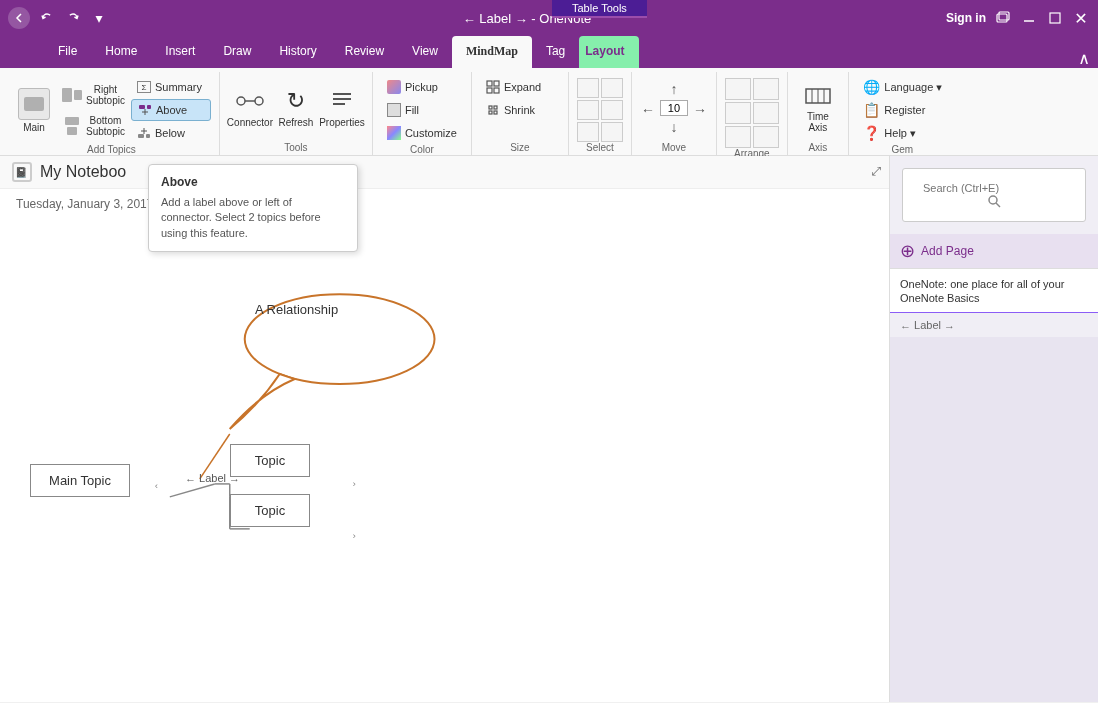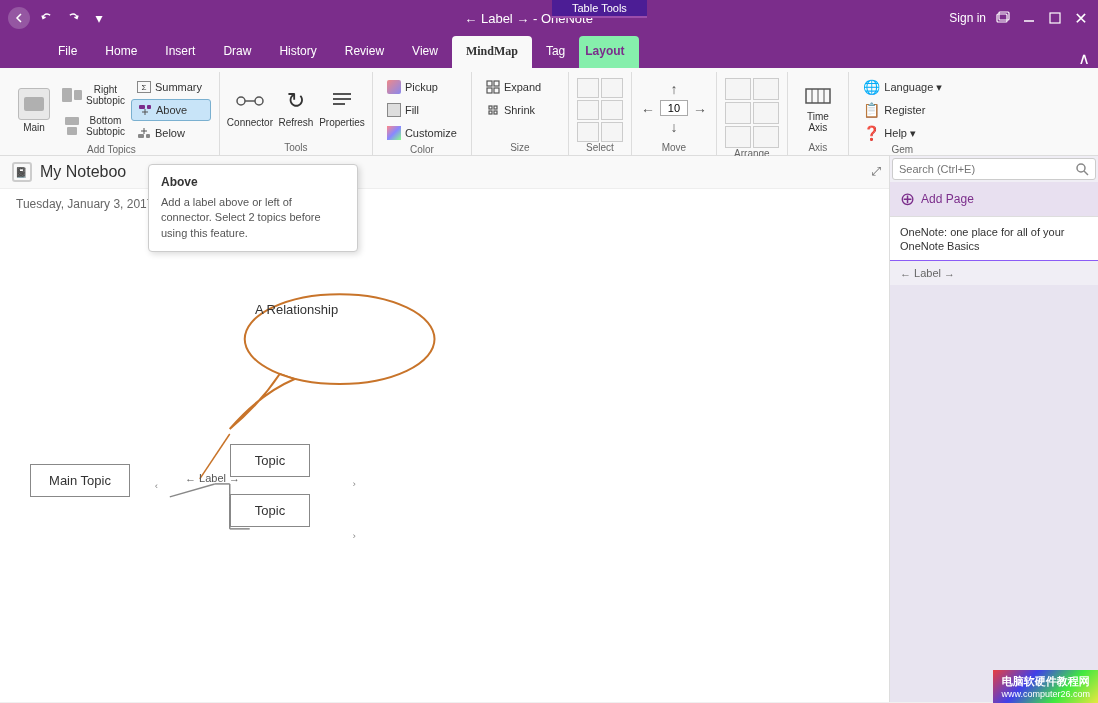--- a/index.html
+++ b/index.html
@@ -262,25 +262,26 @@
     .right-sidebar {
       width: 208px;
       background: #f0eef5;
       display: flex;
       flex-direction: column;
     }
 
     .sidebar-search {
       display: flex;
       align-items: center;
-      margin: 2px;
+      margin: 12px;
       background: white;
       border: 1px solid #ccc;
       border-radius: 3px;
-      padding: 3px 6px;
+      padding: 13px 6px;
+      flex-direction: column;
     }
     .sidebar-search input {
       border: none;
       outline: none;
       font-size: 11px;
       flex: 1;
       background: transparent;
       color: #999;
     }
 
@@ -383,21 +384,21 @@
         </svg>
     </div>
     <div class="title-btn">▾</div>
   </div>
   <div class="title-bar-center">
     
     <div style="position:absolute;top:0;left:552px;background:#4c1d95;color:white;font-size:11px;padding:2px 20px;border-bottom:2px solid #9b4dab;z-index:10;">Table Tools</div>
     <span>← Label → - OneNote</span>
   </div>
   <div class="title-bar-right">
-    <span style="cursor:pointer;font-size:12px;">Sign in</span>
+    <span style="cursor:pointer;font-size:12px;font-weight:bold;">Sign in</span>
     <div class="title-btn">
       <svg width="14" height="14" viewBox="0 0 14 14">
           <rect x="1" y="3" width="10" height="8" rx="1" stroke="white" stroke-width="1.2" fill="none"></rect>
           <rect x="3" y="1" width="10" height="8" rx="1" stroke="white" stroke-width="1.2" fill="none"></rect>
         </svg>
     </div>
     <div class="title-btn">
       <svg width="14" height="14" viewBox="0 0 14 14">
           <line x1="2" y1="10" x2="12" y2="10" stroke="white" stroke-width="1.5"></line>
         </svg>
@@ -720,18 +721,14 @@
       <div class="sidebar-page-title">OneNote: one place for all of your</div>
       <div class="sidebar-page-subtitle">OneNote Basics</div>
     </div>
 
     <div class="sidebar-label-item">
       <span>← Label →</span>
     </div>
 
     <div class="sidebar-blank"></div>
 
-    <div class="watermark">
-      <div class="watermark-top">电脑软硬件教程网</div>
-      <div class="watermark-bottom">www.computer26.com</div>
-    </div>
   </div>
 </div>
 
 </body></html>

